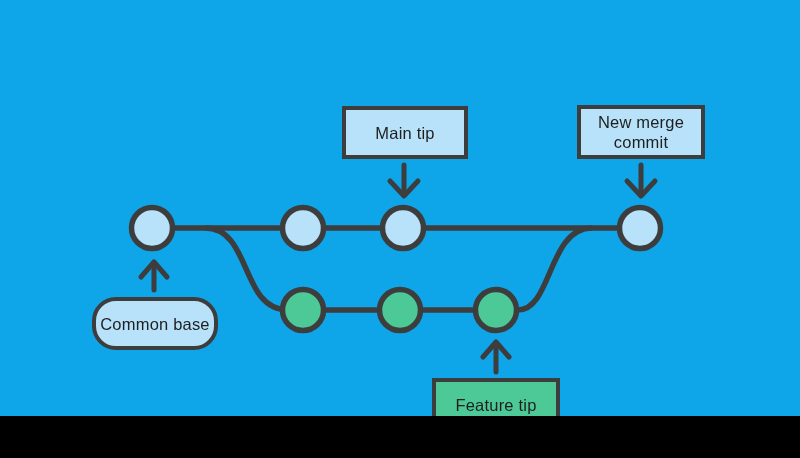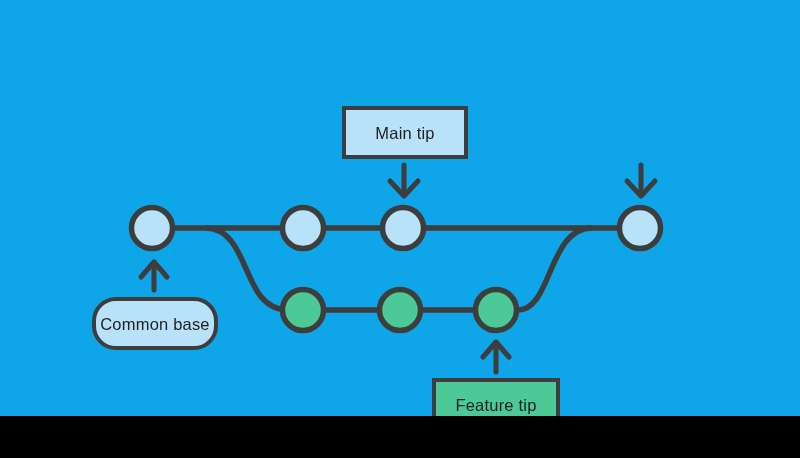--- a/index.html
+++ b/index.html
@@ -94,17 +94,18 @@
       <path class="arrow" d="M141,277 L154,262 L167,277"></path>
     </g>
     <g>
       <path class="arrow" d="M496,372 V347"></path>
       <path class="arrow" d="M483,357 L496,342 L509,357"></path>
     </g>
   </svg>
 
   <div id="callout-main-tip" class="callout blue">Main tip</div>
 
+  <div id="callout-new-merge" class="callout blue">New merge commit</div>
 
   <div id="callout-common-base" class="callout blue">Common base</div>
 
   <div id="callout-feature-tip" class="callout green">Feature tip</div>
 </div>
 
 </body></html>

